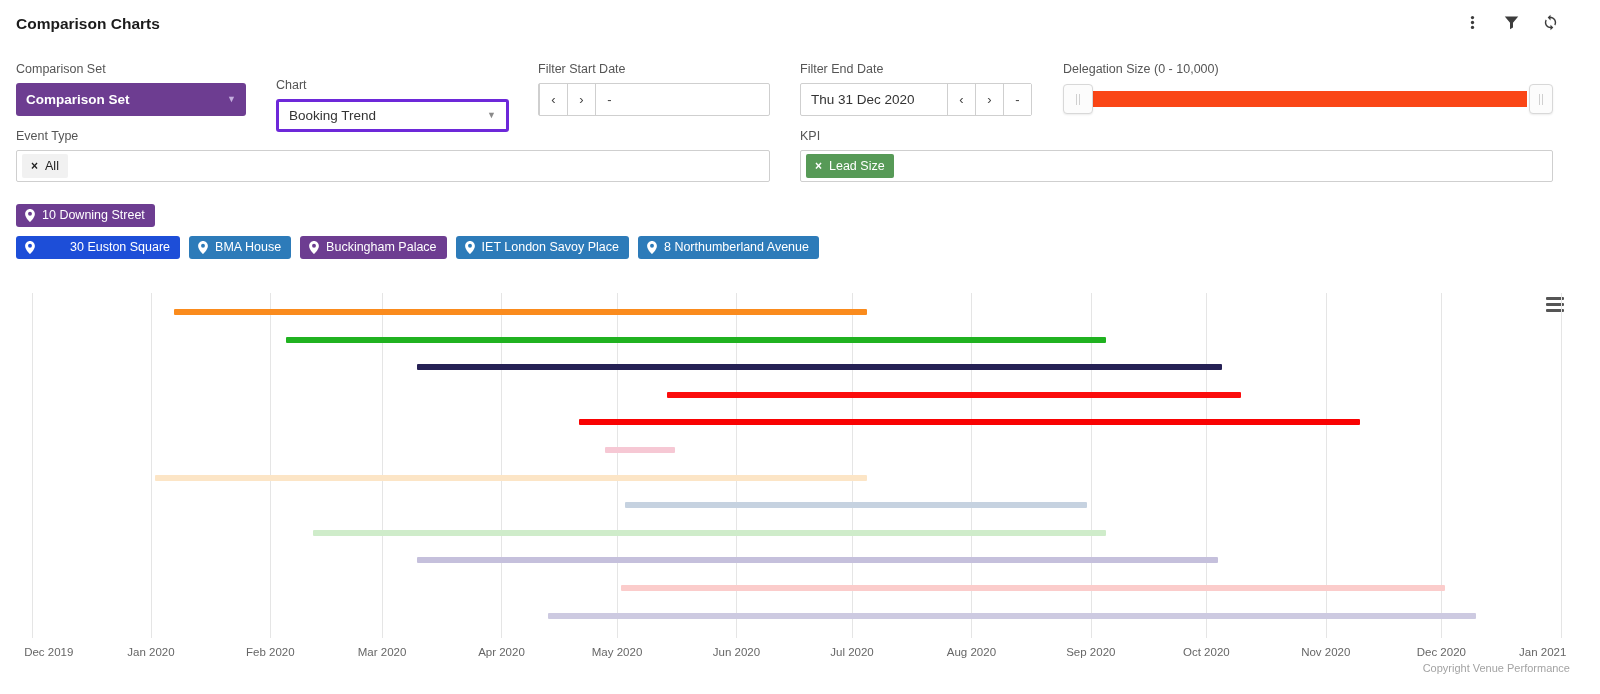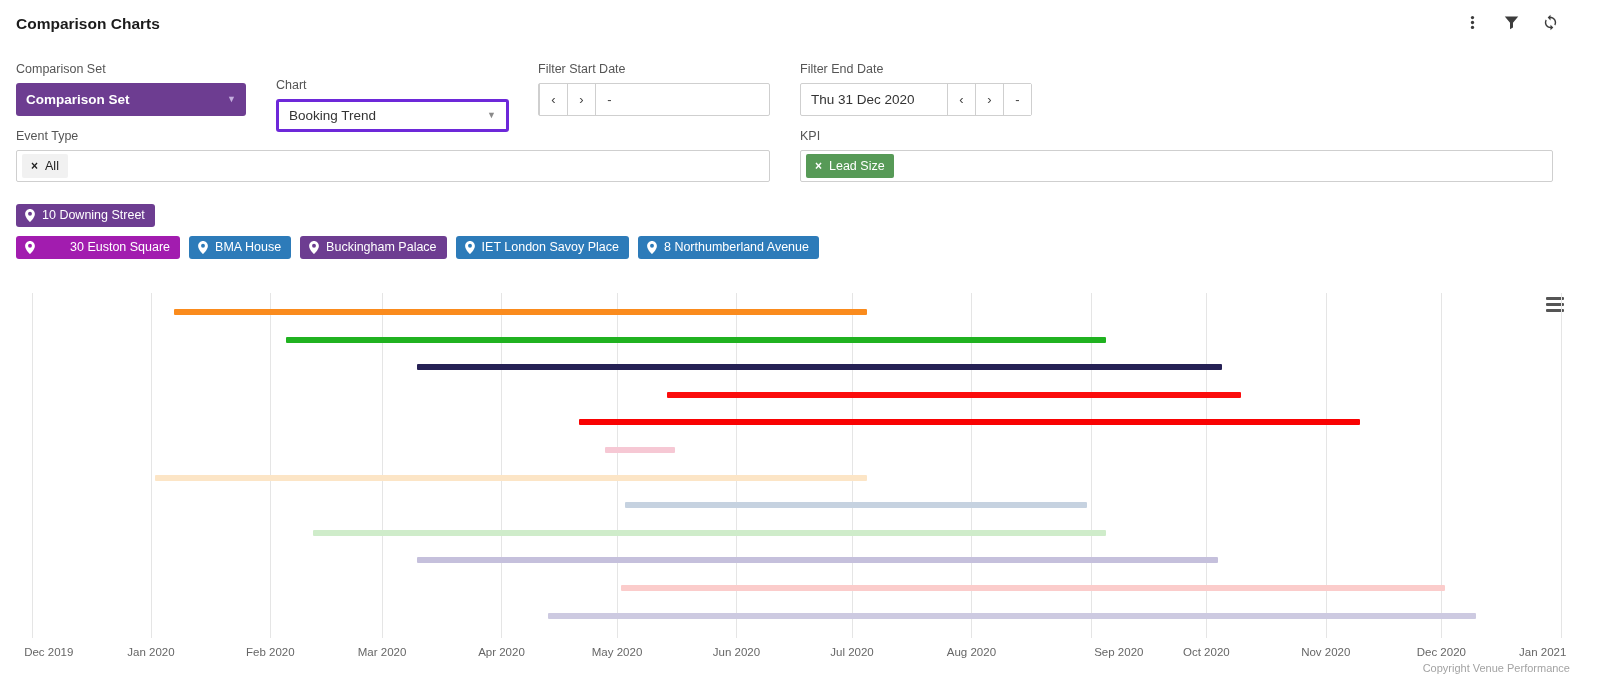--- a/index.html
+++ b/index.html
@@ -119,20 +119,34 @@
   <div class="fgroup" style="left:800px;width:232px;">
     <span class="flabel">Filter End Date</span>
     <div class="dategroup">
       <div class="dateval">Thu 31 Dec 2020</div>
       <div class="datebtn">‹</div>
       <div class="datebtn">›</div>
       <div class="datebtn">-</div>
     </div>
   </div>
 
+  <div class="fgroup" style="left:1063px;width:490px;">
+    <span class="flabel">Delegation Size (0 - 10,000)</span>
+    <div class="slider">
+      <div class="slider-track" style="background: rgb(250, 70, 22);"></div>
+      <div class="slider-handle left">
+          <i></i>
+          <i></i>
+        </div>
+      <div class="slider-handle right">
+          <i></i>
+          <i></i>
+        </div>
+    </div>
+  </div>
 
   <div class="fgroup2" style="left:16px;width:754px;">
     <span class="flabel">Event Type</span>
     <div class="msbox" id="event-type-box">
         <span class="mstag mstag-neutral">
           <span class="x">×</span>
           <span>All</span>
         </span>
       </div>
   </div>
@@ -149,21 +163,21 @@
 
   <div class="venue-row" style="top:204px;" id="venue-row-1">
       <span class="vtag" style="background: rgb(109, 61, 145);">
         <svg viewBox="0 0 12 16">
           <path d="M6 0C2.7 0 0 2.7 0 6c0 4.4 6 10 6 10s6-5.6 6-10C12 2.7 9.3 0 6 0zm0 8.3A2.4 2.4 0 1 1 6 3.5a2.4 2.4 0 0 1 0 4.8z"></path>
         </svg>
         <span>10 Downing Street</span>
       </span>
     </div>
   <div class="venue-row" style="top:236px;" id="venue-row-2">
-      <span class="vtag" style="background: #a21caf; gap: 35px;">
+      <span class="vtag" style="background: #1d4ed8; gap: 35px;">
         <svg viewBox="0 0 12 16">
           <path d="M6 0C2.7 0 0 2.7 0 6c0 4.4 6 10 6 10s6-5.6 6-10C12 2.7 9.3 0 6 0zm0 8.3A2.4 2.4 0 1 1 6 3.5a2.4 2.4 0 0 1 0 4.8z"></path>
         </svg>
         <span>30 Euston Square</span>
       </span>
       <span class="vtag" style="background: rgb(45, 123, 185);">
         <svg viewBox="0 0 12 16">
           <path d="M6 0C2.7 0 0 2.7 0 6c0 4.4 6 10 6 10s6-5.6 6-10C12 2.7 9.3 0 6 0zm0 8.3A2.4 2.4 0 1 1 6 3.5a2.4 2.4 0 0 1 0 4.8z"></path>
         </svg>
         <span>BMA House</span>
@@ -207,21 +221,21 @@
       <div class="axis-label" style="left: 30.8642%; transform: translateX(-50%);">Apr 2020</div>
       <div class="gridline" style="left: 38.2716%;"></div>
       <div class="axis-label" style="left: 38.2716%; transform: translateX(-50%);">May 2020</div>
       <div class="gridline" style="left: 45.9259%;"></div>
       <div class="axis-label" style="left: 45.9259%; transform: translateX(-50%);">Jun 2020</div>
       <div class="gridline" style="left: 53.3333%;"></div>
       <div class="axis-label" style="left: 53.3333%; transform: translateX(-50%);">Jul 2020</div>
       <div class="gridline" style="left: 60.9877%;"></div>
       <div class="axis-label" style="left: 60.9877%; transform: translateX(-50%);">Aug 2020</div>
       <div class="gridline" style="left: 68.642%;"></div>
-      <div class="axis-label" style="left: 68.642%; transform: translateX(-50%); margin-left: 28px;">Sep 2020</div>
+      <div class="axis-label" style="left: 68.642%; transform: translateX(-50%);">Sep 2020</div>
       <div class="gridline" style="left: 76.0494%;"></div>
       <div class="axis-label" style="left: 76.0494%; transform: translateX(-50%);">Oct 2020</div>
       <div class="gridline" style="left: 83.7037%;"></div>
       <div class="axis-label" style="left: 83.7037%; transform: translateX(-50%);">Nov 2020</div>
       <div class="gridline" style="left: 91.1111%;"></div>
       <div class="axis-label" style="left: 91.1111%; transform: translateX(-50%);">Dec 2020</div>
       <div class="gridline" style="left: 98.7654%;"></div>
       <div class="axis-label" style="left: 98.7654%; transform: translateX(-88%);">Jan 2021</div>
       <div class="bar" style="left: 9.87654%; width: 44.4444%; top: 22px; background: rgb(250, 139, 29);"></div>
       <div class="bar" style="left: 17.037%; width: 52.5926%; top: 49.6px; background: rgb(32, 178, 32);"></div>

